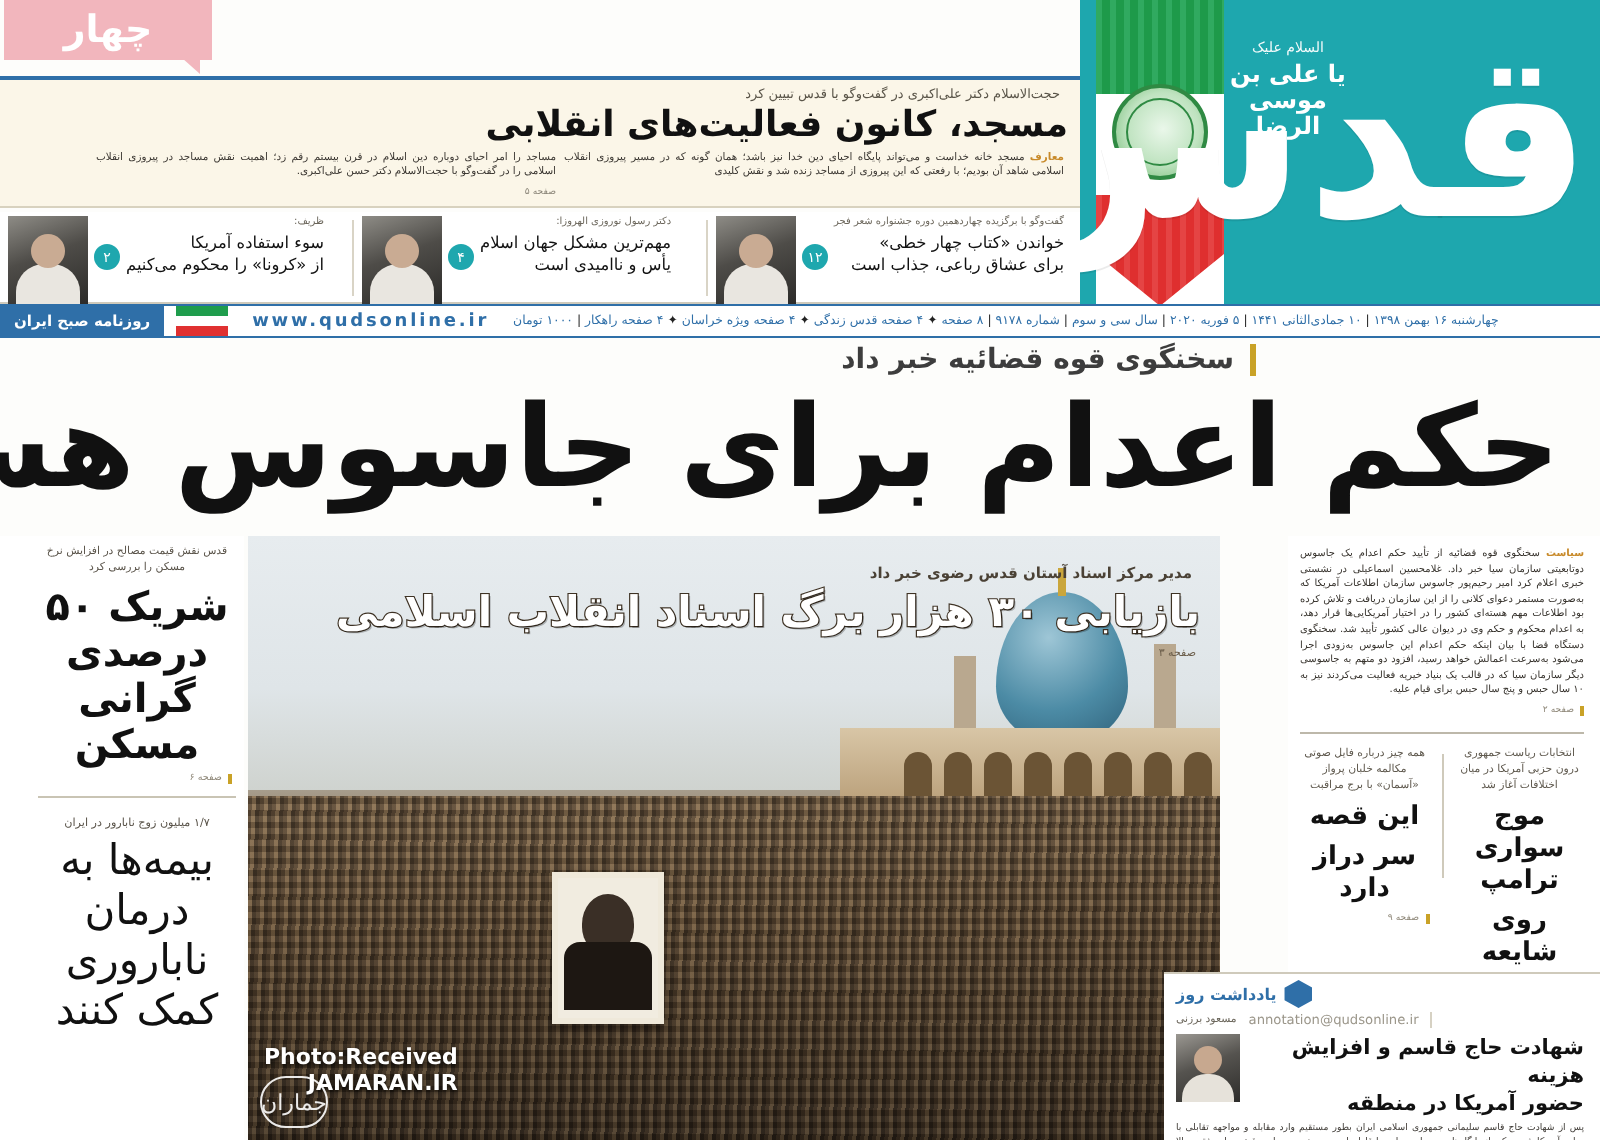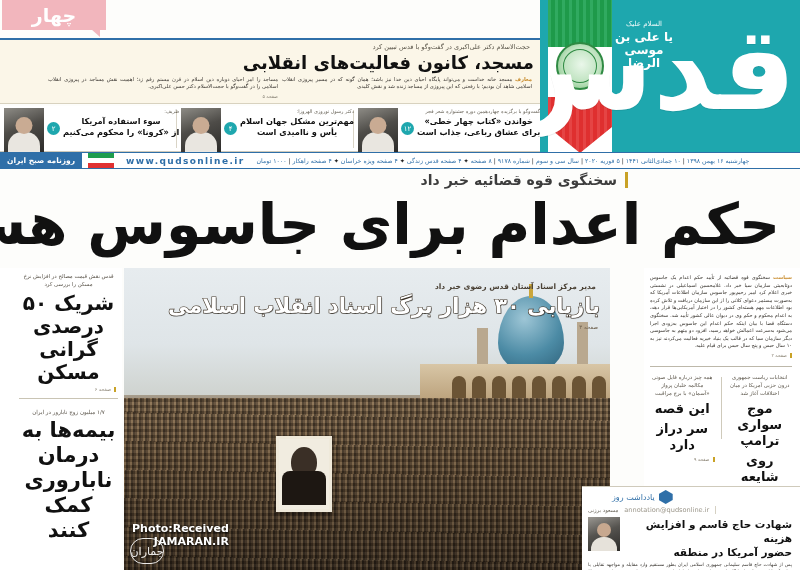--- a/index.html
+++ b/index.html
@@ -141,21 +141,21 @@
     transform:translateX(-50%); border-radius:50%;
     background:#c9ab93;
   }
   .teaser .photo::before{
     content:""; position:absolute; left:50%; bottom:0; width:32px; height:20px;
     transform:translateX(-50%); border-radius:14px 14px 0 0;
     background:#e9e6e0;
   }
   .teaser .txt { text-align:right; padding-right:2px; }
   .teaser .t-kicker { font-size:5px; color:#6b665b; margin-bottom:2px; white-space:nowrap;}
-  .teaser .t-title { font-size:8.2px; font-weight:bold; color:#111; line-height:11px; white-space:nowrap;text-align:center;}
+  .teaser .t-title { font-size:8.2px; font-weight:normal; color:#111; line-height:11px; white-space:nowrap;}
   .pagebadge {
     width:13px; height:13px; border-radius:50%;
     background:#1ea7ae; color:#fff; font-size:7px;
     display:flex; align-items:center; justify-content:center;
     margin: 14px 3px 0 3px; flex:none;
   }
   .teaser-div { width:1px; background:#d9d4c6; height:38px; margin-top:4px; }
 
   
   .infobar {
@@ -265,21 +265,21 @@
   }
 
   
   .leftcol { position:absolute; left:0; top:268px; width:122px; height:302px; background:#fff;padding-left:15px;}
   .lc-card { padding:4px 6px 0 6px; }
   .lc-kicker { font-size:5.4px; color:#595349; line-height:8px; text-align:center; }
   .lc-title { font-size:20px; font-weight:bold; color:#111; line-height:23px; text-align:center; margin-top:4px; letter-spacing:-1px;}
   .lc-pg { font-size:4.8px; color:#8e8778; text-align:right; margin-top:3px; border-right:2px solid #c9a227; padding-right:3px;}
   .lc-div { height:1px; background:#c9c4b4; margin:6px 4px; }
   .lc-kicker2 { font-size:5.6px; color:#595349; text-align:center; }
-  .lc-title2 { font-size:21px; font-weight:bold; color:#111; line-height:25px; text-align:center; margin-top:3px; letter-spacing:-1px;}
+  .lc-title2 { font-size:21px; font-weight:normal; color:#111; line-height:25px; text-align:center; margin-top:3px; letter-spacing:-1px;}
 
   
   .rightcol { position:absolute; right:0; top:268px; width:156px; height:302px; background:#fff; padding:6px 8px 0 6px;}
   .rc-lead { font-size:5px; line-height:7.6px; color:#36322c; text-align:justify; }
   .rc-lead b { color:#c88a2a; }
   .rc-pg { font-size:4.6px; color:#8e8778; margin-top:3px; border-right:2px solid #c9a227; padding-right:3px;}
   .rc-div { height:1px; background:#bdb8aa; margin:8px 0 6px 0;}
   .rc-two { display:flex; flex-direction:row-reverse; gap:6px; }
   .rc-item { flex:1; }
   .rc-sep { width:3px; background:#2f6fa8; margin-top:16px; height:46px;}
@@ -287,21 +287,21 @@
   .rc-k { font-size:5.4px; color:#5e584d; line-height:8px; text-align:center;}
   .rc-t { font-size:13px; font-weight:bold; color:#111; line-height:16px; text-align:center; margin-top:4px; letter-spacing:-.5px;}
   .rc-p { font-size:4.6px; color:#8e8778; margin-top:4px; border-right:2px solid #c9a227; padding-right:3px;}
 
   
   .note {
     position:absolute; right:0; bottom:0; width:218px; height:84px;
     background:#fff; border-top:1px solid #cfcabb; padding:3px 8px 0 6px;
   }
   .note-head { display:flex; flex-direction:row-reverse; align-items:center; gap:4px; justify-content:flex-start;}
-  .note-title { font-size:8px; font-weight:normal; color:#2f6fa8; letter-spacing:1px;margin-left:24px;}
+  .note-title { font-size:8px; font-weight:bold; color:#2f6fa8; letter-spacing:1px;}
   .qlogo {
     width:14px; height:14px; flex:none;
     background:#2f6fa8;
     clip-path: polygon(50% 0,100% 28%,100% 72%,50% 100%,0 72%,0 28%);
   }
   .note-mail { display:flex; flex-direction:row-reverse; align-items:center; gap:6px; margin-top:2px;}
   .note-author { font-size:5.4px; color:#6b665b;}
   .note-email { font-size:6.6px; color:#9b968a; border-right:1px solid #d6d1c3; padding-right:6px;}
   .note-body { display:flex; flex-direction:row-reverse; gap:5px; margin-top:3px;}
   .note-photo {

